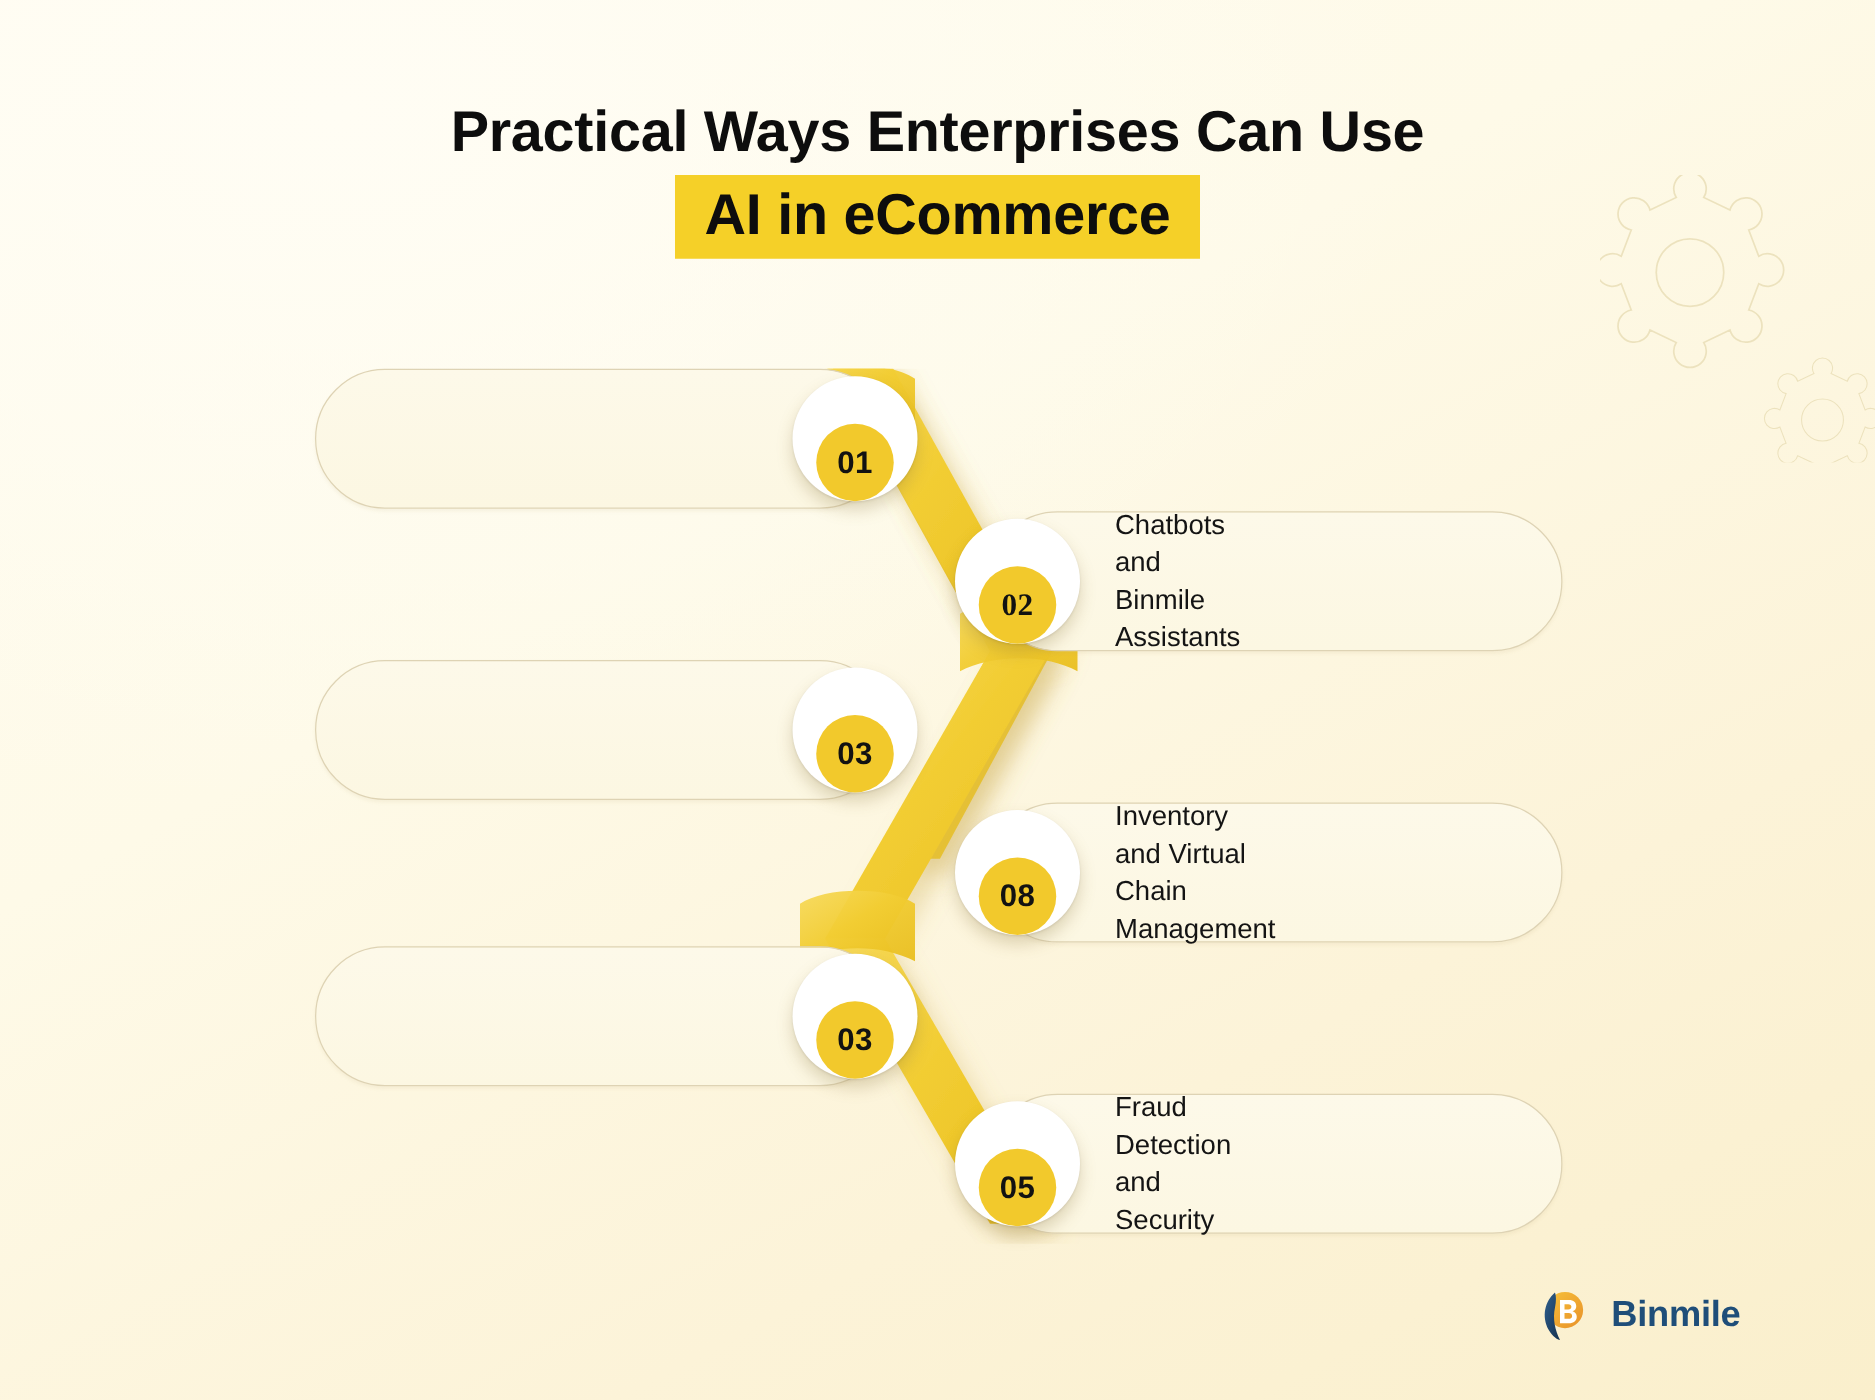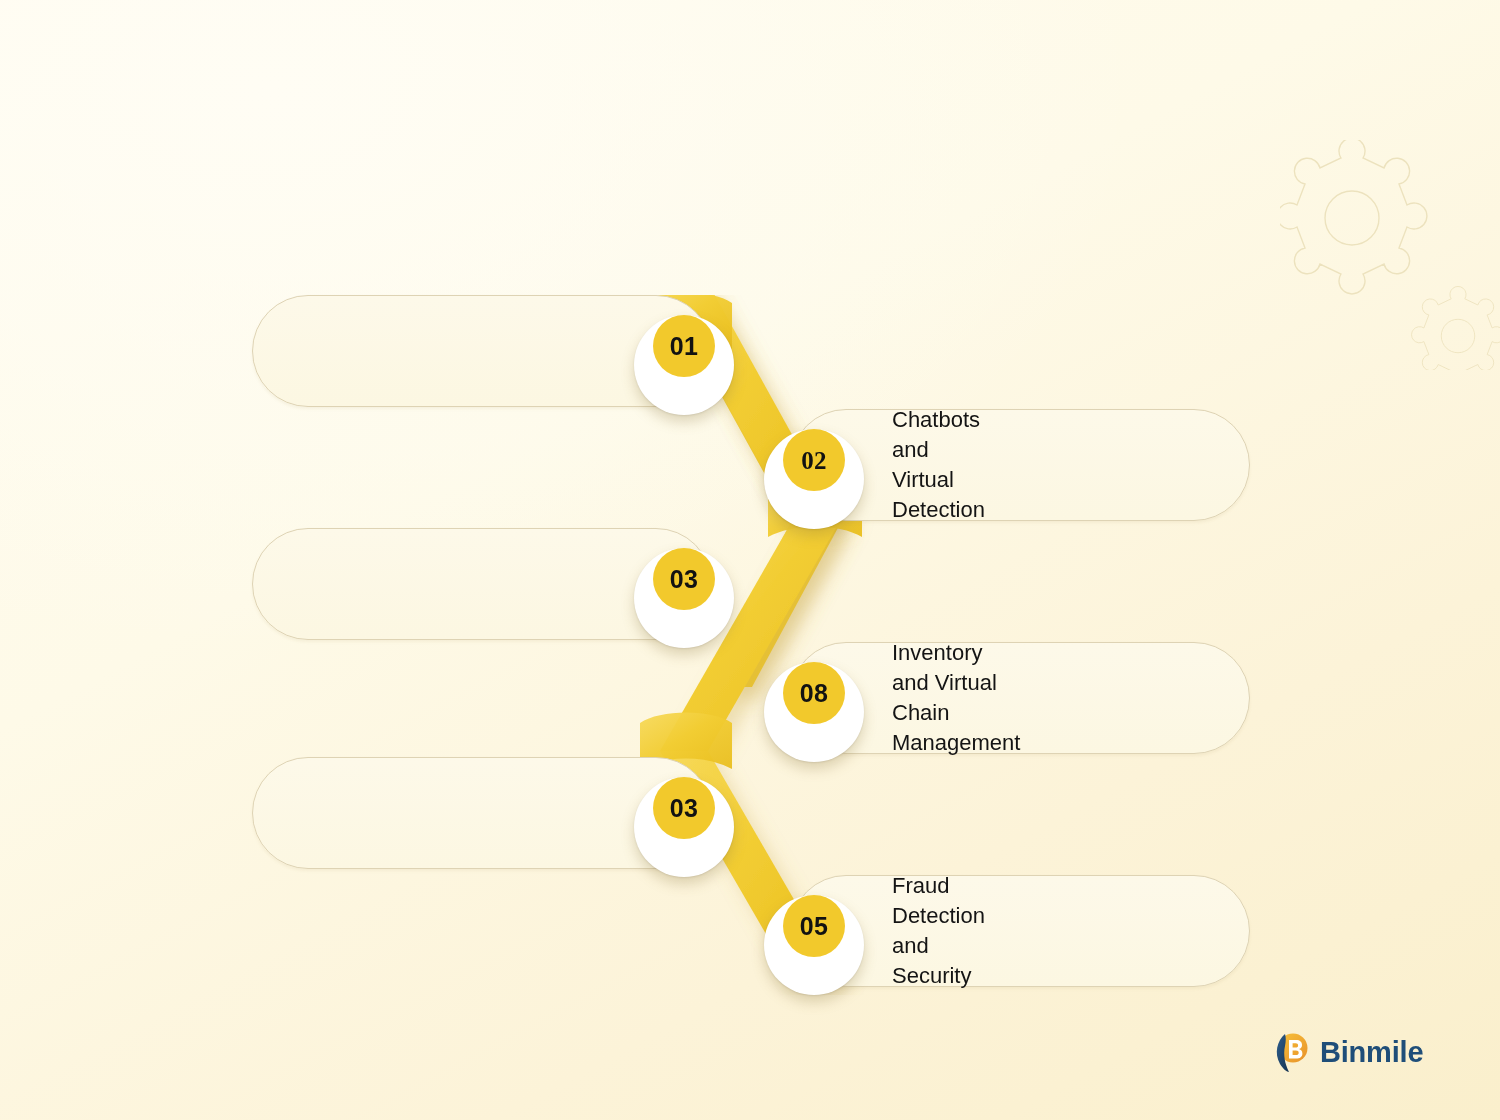--- a/index.html
+++ b/index.html
@@ -84,47 +84,47 @@
     font-size:22px;
     line-height:1.36;
     color:#141414;
     font-weight:400;
     white-space:pre-line;
   }
   .step.right .pill-label { left:100px;  text-align:left;  }
 
   
   .badge {
-    position:absolute; top:20px;
+    position:absolute; top:6px;
     width:100px; height:100px;
     border-radius:50%;
     background:#FFFFFF;
     box-shadow:0 7px 13px rgba(140,120,60,.28), 0 1px 2px rgba(0,0,0,.10);
-    display:flex; align-items:flex-start; justify-content:center;
+    display:flex; align-items:flex-end; justify-content:center;
     z-index:4;
   }
   .badge-inner {
     width:62px; height:62px;
     border-radius:50%;
     background:#F2C92C;
     display:flex; align-items:center; justify-content:center;
   }
   .badge-num {
     font-size:25px;
     font-weight:700;
     color:#121212;
     letter-spacing:.3px;
     line-height:1;
   }
 
   
   .logo {
     position:absolute;
-    left:1271px; top:1031px;
-    display:flex; align-items:center; gap:9px;
+    left:1230px; top:1031px;
+    display:flex; align-items:center; gap:19px;
   }
   .logo-mark { width:40px; height:42px; flex:none; }
   .logo-text {
     font-size:29px;
     font-weight:700;
     color:#1F4E79;
     letter-spacing:-.2px;
     line-height:1;
   }
 </style>
@@ -156,20 +156,26 @@
           l -8,21 a13,13 0 1,1 -15,16
           l -21,10 a13,13 0 1,1 -22,0
           l -21,-10 a13,13 0 1,1 -15,-16
           l -8,-21 a13,13 0 1,1 0,-22
           l 8,-21 a13,13 0 1,1 15,-16 Z"></path>
         <circle cx="0" cy="0" r="27"></circle>
       </g>
     </g>
   </svg>
 
+  <div class="heading">
+    <div class="heading-line1">Practical Ways Enterprises Can Use</div>
+    <div class="heading-line2-wrap">
+      <div class="heading-line2">AI in eCommerce</div>
+    </div>
+  </div>
 
   <div class="steps">
 
     <svg class="ribbon" viewBox="0 0 1500 700">
       <defs>
         <linearGradient id="rg" x1="0" y1="0" x2="1" y2="1">
           <stop offset="0%" stop-color="#F7DA5C"></stop>
           <stop offset="45%" stop-color="#F2CD33"></stop>
           <stop offset="100%" stop-color="#E9BE1E"></stop>
         </linearGradient>
@@ -216,21 +222,21 @@
       <div class="badge" style="left:634px;">
         <div class="badge-inner">
           <span class="badge-num">01</span>
         </div>
       </div>
     </div>
 
     <div class="step right" style="left:0; top:114px;">
       <div class="pill" style="left:790px; width:460px;"></div>
       <div class="pill-label" style="left:892px;">Chatbots and
-Virtual Detection</div>
+Binmile Assistants</div>
       <div class="badge" style="left:764px;font-family:Liberation Serif, serif;">
         <div class="badge-inner">
           <span class="badge-num">02</span>
         </div>
       </div>
     </div>
 
     <div class="step left" style="left:0; top:233px;">
       <div class="pill" style="left:252px; width:460px;"></div>
 

